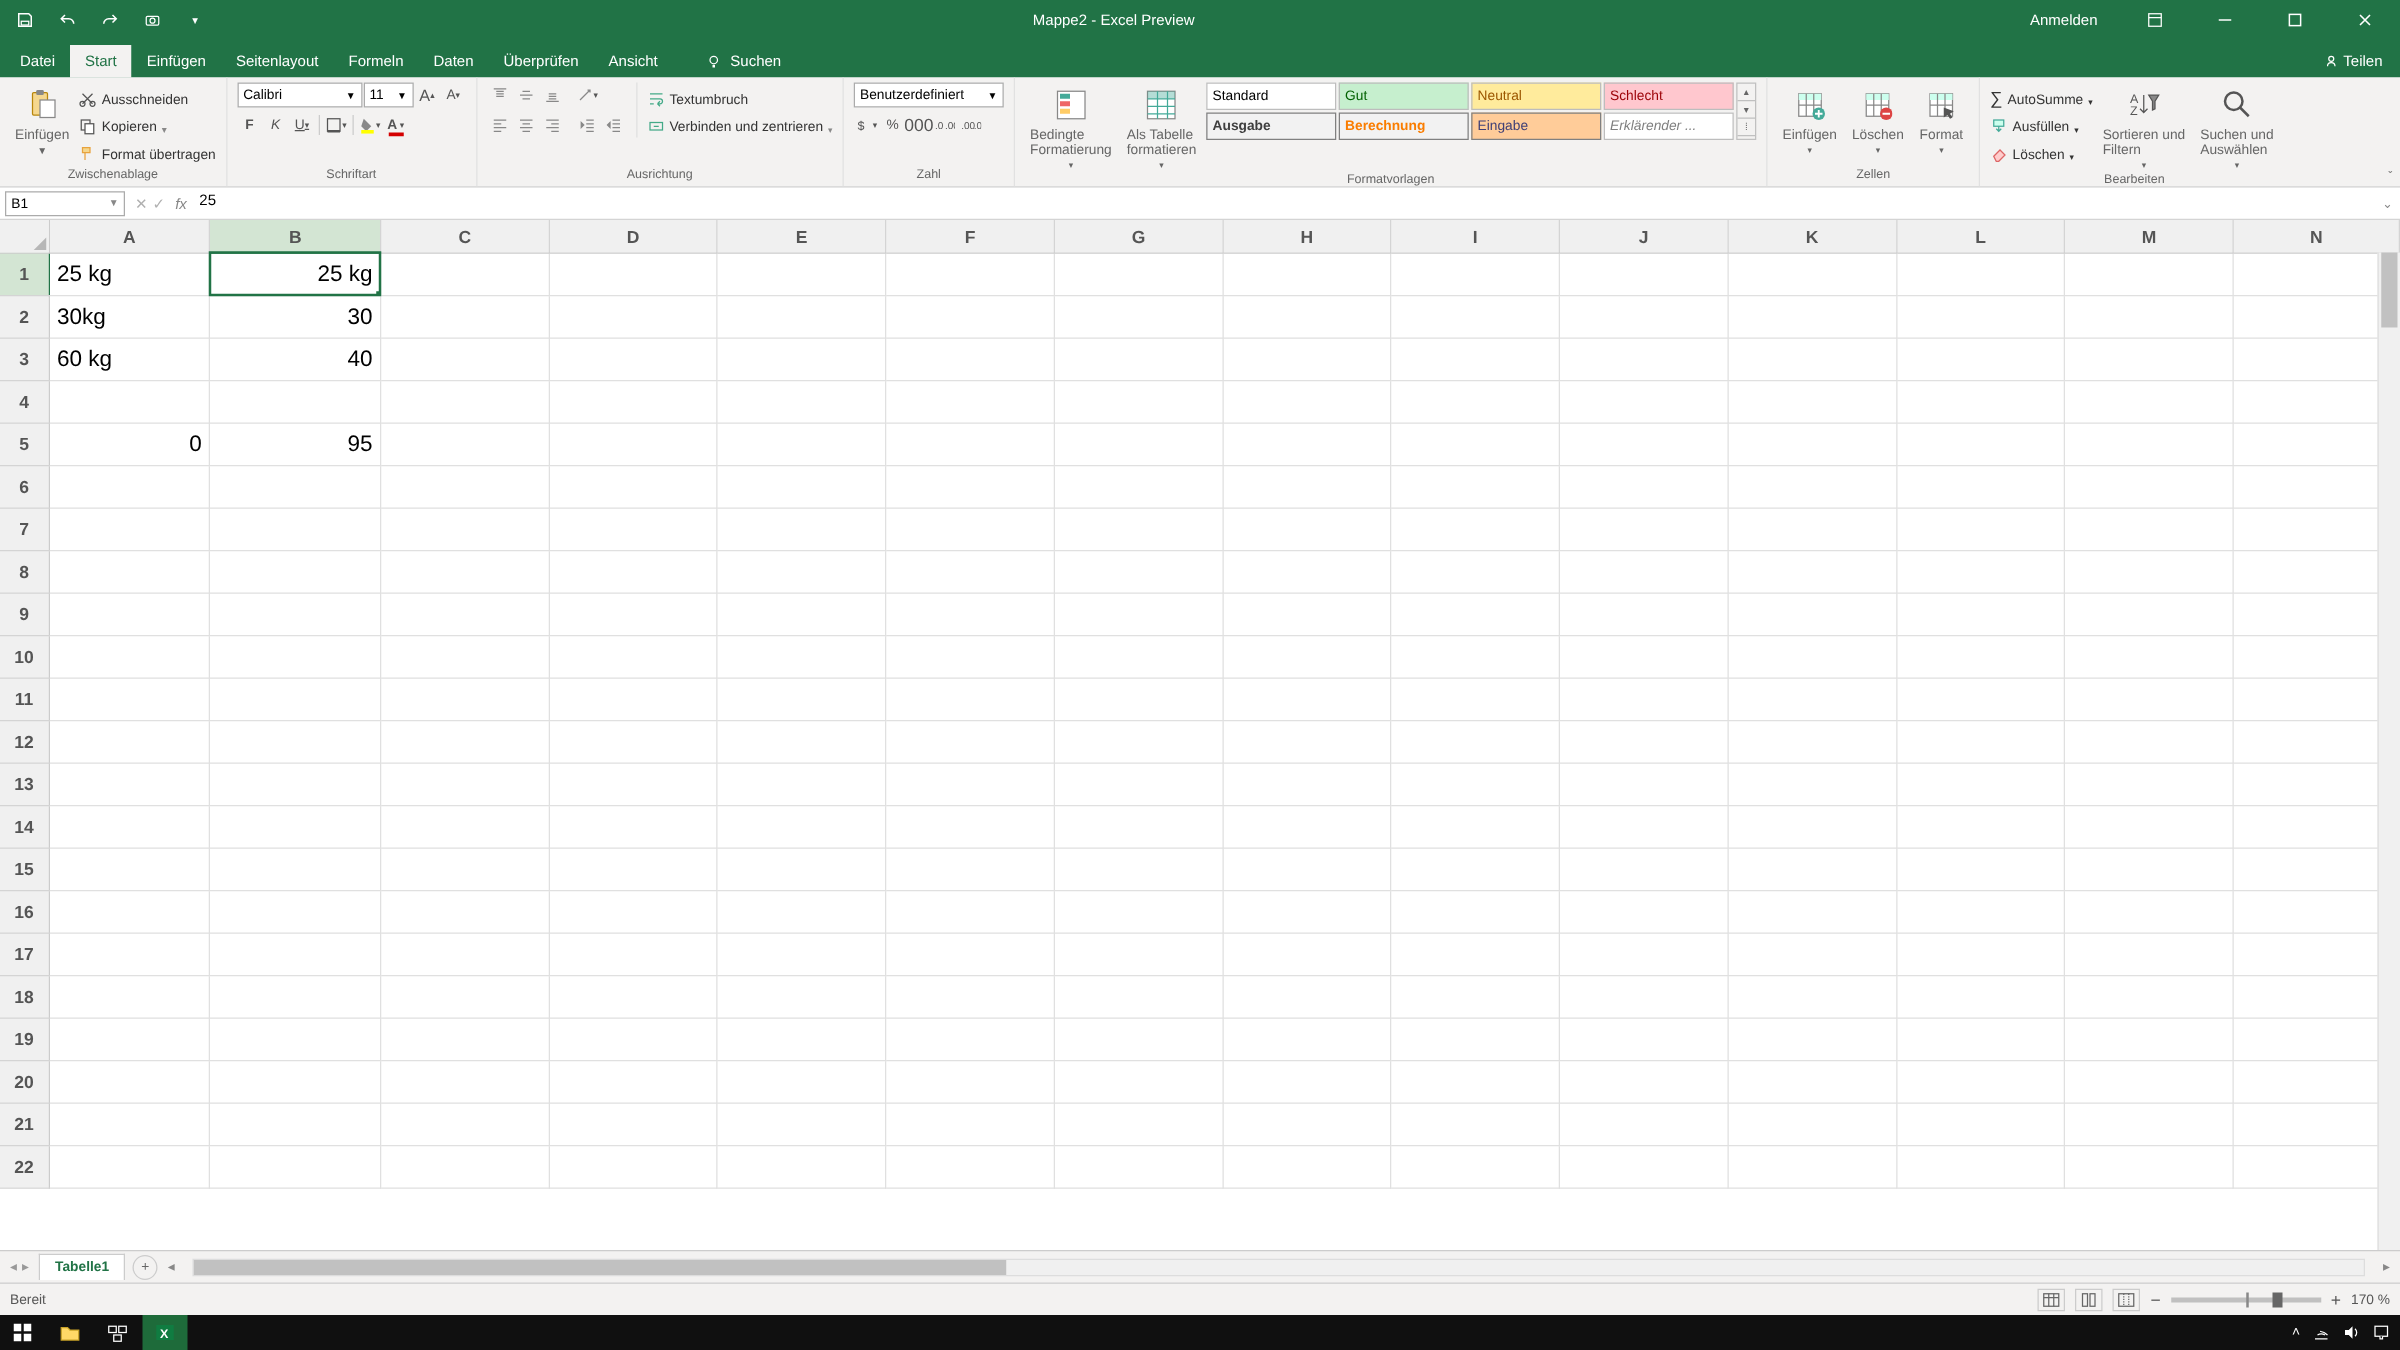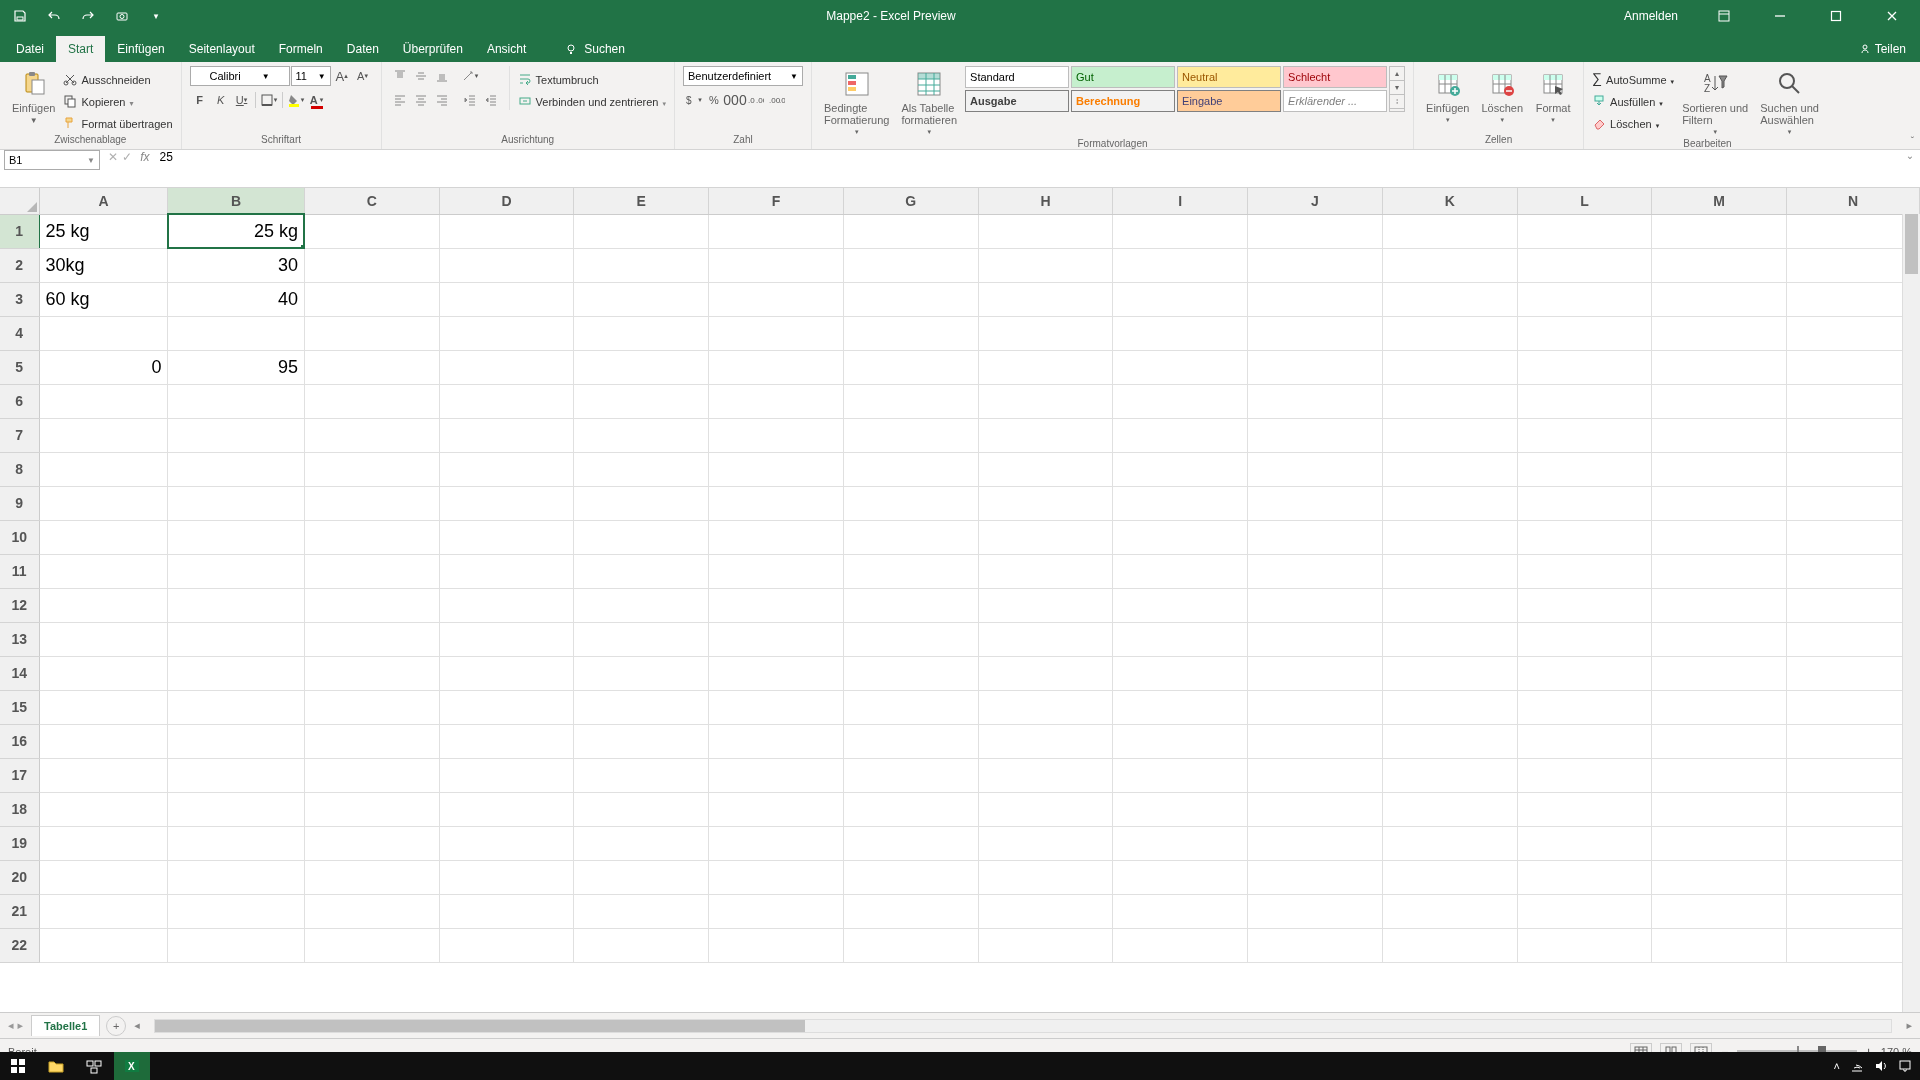--- a/index.html
+++ b/index.html
@@ -24,40 +24,40 @@
 
 
 .ribbon { height: 88px; background: #f3f2f1; border-bottom: 1px solid #d4d4d4; display: flex; position: relative; }
 .ribbon-group { border-right: 1px solid #e1e1e1; padding: 4px 8px 2px 8px; display: flex; flex-direction: column; justify-content: space-between; }
 .ribbon-group-content { display: flex; align-items: flex-start; gap: 4px; }
 .ribbon-group-label { font-size: 10px; color: #666; text-align: center; padding-bottom: 2px; position:relative;}
 .big-btn { display: flex; flex-direction: column; align-items: center; font-size: 11px; color: #666; padding: 2px 4px; gap:2px; min-width:44px;}
 .big-btn-icon { width: 32px; height: 32px; display:flex; align-items:center; justify-content:center;}
 .small-row { display: flex; flex-direction: column; gap: 2px; font-size: 11px; color: #333; }
 .small-item { display: flex; align-items: flex-end; gap: 4px; height: 20px; }
-.font-select { width: 100px; height: 20px; font-size: 11px; border: 1px solid #ababab; background:#fff; padding: 0 19px; display:flex; align-items:center; justify-content:space-between;}
+.font-select { width: 100px; height: 20px; font-size: 11px; border: 1px solid #ababab; background:#fff; padding: 0 4px; display:flex; align-items:center; justify-content:space-between;}
 .size-select { width: 40px; height: 20px; font-size: 11px; border: 1px solid #ababab; background:#fff; padding: 0 4px; display:flex; align-items:center; justify-content:space-between;}
 .icon-btn { width: 20px; height: 20px; display: flex; align-items: center; justify-content: center; font-size: 11px; color:#555;}
 .icon-row { display: flex; gap: 1px; align-items:center;}
 .num-format-select { width:120px; height:20px; border:1px solid #ababab; background:#fff; font-size:11px; padding:0 4px; display:flex; align-items:center; justify-content:space-between;}
 .style-cell { width:104px; height:22px; border:1px solid #bdbdbd; font-size:11px; padding:0 4px; display:flex; align-items:center;}
 .style-standard{ background:#fff; color:#000;}
 .style-gut{ background:#c6efce; color:#006100;}
 .style-neutral{ background:#ffeb9c; color:#9c5700;}
 .style-schlecht{ background:#ffc7ce; color:#9c0006;}
 .style-ausgabe{ background:#f2f2f2; color:#3f3f3f; font-weight:bold; border:1px solid #808080;}
 .style-berechnung{ background:#f2f2f2; color:#fa7d00; font-weight:bold; border:1px solid #808080;}
 .style-eingabe{ background:#ffcc99; color:#3f3f76; border:1px solid #808080;}
 .style-erkl{ background:#fff; color:#7f7f7f; font-style:italic;}
 .styles-scroll { width:16px; display:flex; flex-direction:column; border:1px solid #c0c0c0; margin-left:2px;}
 .styles-scroll div{ height:14px; border-bottom:1px solid #c0c0c0; display:flex; align-items:center; justify-content:center; font-size:8px; color:#666;}
 .collapse-ribbon{ position:absolute; right:6px; bottom:2px; font-size:10px; color:#666;}
 
 
-.formula-row { height: 38px; border-bottom: 1px solid #d4d4d4; display: flex; align-items: flex-start; background:#fff;}
+.formula-row { height: 26px; border-bottom: 1px solid #d4d4d4; display: flex; align-items: center; background:#fff;}
 .name-box { width: 96px; height: 20px; border: 1px solid #ababab; margin-left: 4px; font-size: 11px; padding: 0 4px; display:flex; align-items:center; justify-content:space-between; background:#fff;}
 .fx-btns { display:flex; gap:4px; margin: 0 8px; color:#b0b0b0; font-size:12px;}
 .fx-label { font-style: italic; color:#888; font-size:12px; margin-right:6px;}
 .formula-input { flex:1; height:20px; font-size:12px; padding:0 4px; }
 .formula-expand{ width:20px; color:#888; font-size:10px; text-align:center;}
 
 
 .grid-wrap { position: relative; height: calc(1080px - 32px - 30px - 88px - 26px - 26px - 26px - 28px); background:#fff; }
 .grid-table { border-collapse: collapse; table-layout: fixed; }
 .corner-cell { width:40px; height:26px; background:#f0f0f0; border-right:1px solid #ccc; border-bottom:1px solid #ccc; position:relative;}

